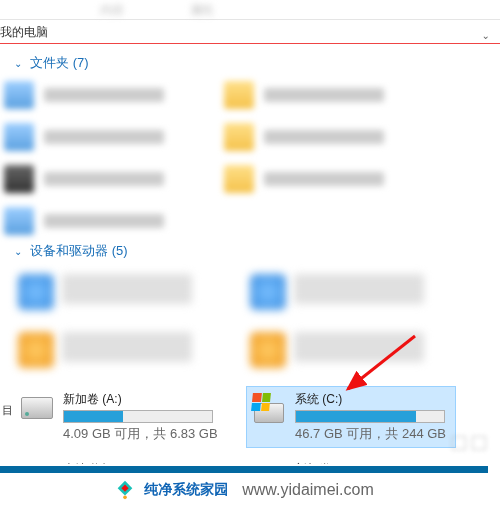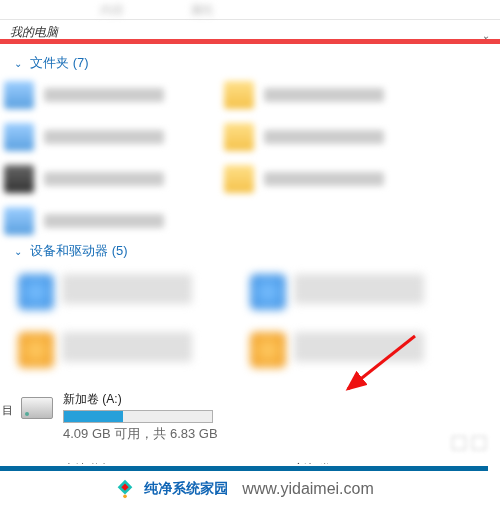--- a/index.html
+++ b/index.html
@@ -21,26 +21,25 @@
     position: absolute;
     top: 2px;
     color: #666;
     filter: blur(2px);
   }
   .tab1 { left: 100px; }
   .tab2 { left: 190px; }
   .breadcrumb {
     height: 24px;
     line-height: 24px;
-    padding: 0 10px;
+    padding: 0 0;
     font-size: 12px;
     color: #333;
-    border-bottom: 5px solid #ef4444;
-    position: relative;
-    font-style: italic;
+    border-bottom: 1px solid #ef4444;
+    position: relative;
   }
   .breadcrumb-dropdown {
     position: absolute;
     right: 10px;
     top: 4px;
     color: #666;
     font-size: 10px;
   }
   .content {
     padding: 6px 0 0 0;
@@ -219,21 +218,21 @@
     width: 80px;
     height: 60px;
     pointer-events: none;
   }
   .watermark {
     position: absolute;
     bottom: 0;
     left: 0;
     right: 12px;
     height: 40px;
-    border-top: 5px solid #0369a1;
+    border-top: 7px solid #0369a1;
     background: #fff;
     display: flex;
     align-items: center;
     justify-content: center;
     gap: 8px;
     font-size: 14px;
     color: #333;
   }
   .wm-logo {
     width: 22px; height: 22px;
@@ -349,20 +348,40 @@
           </div>
         <div class="drive-body">
           <div class="drive-label">新加卷 (A:)</div>
           <div class="drive-bar">
             <div class="drive-bar-fill" style="width:40%"></div>
           </div>
           <div class="drive-sub">4.09 GB 可用，共 6.83 GB</div>
         </div>
       </div>
 
+      <div class="drive-item selected">
+        <div class="drive-icon">
+          <div class="cdrive">
+            <div class="disk"></div>
+            <div class="winflag">
+              <div class="wf1"></div>
+                <div class="wf2"></div>
+                <div class="wf3"></div>
+                <div class="wf4"></div>
+            </div>
+          </div>
+        </div>
+        <div class="drive-body">
+          <div class="drive-label">系统 (C:)</div>
+          <div class="drive-bar">
+            <div class="drive-bar-fill" style="width:81%"></div>
+          </div>
+          <div class="drive-sub">46.7 GB 可用，共 244 GB</div>
+        </div>
+      </div>
     </div>
 
     <div class="drive-row">
       <div class="drive-item">
         <div class="drive-icon"></div>
         <div class="drive-body">
           <div class="drive-label">本地磁盘 (D:)</div>
 
         </div>
       </div>

